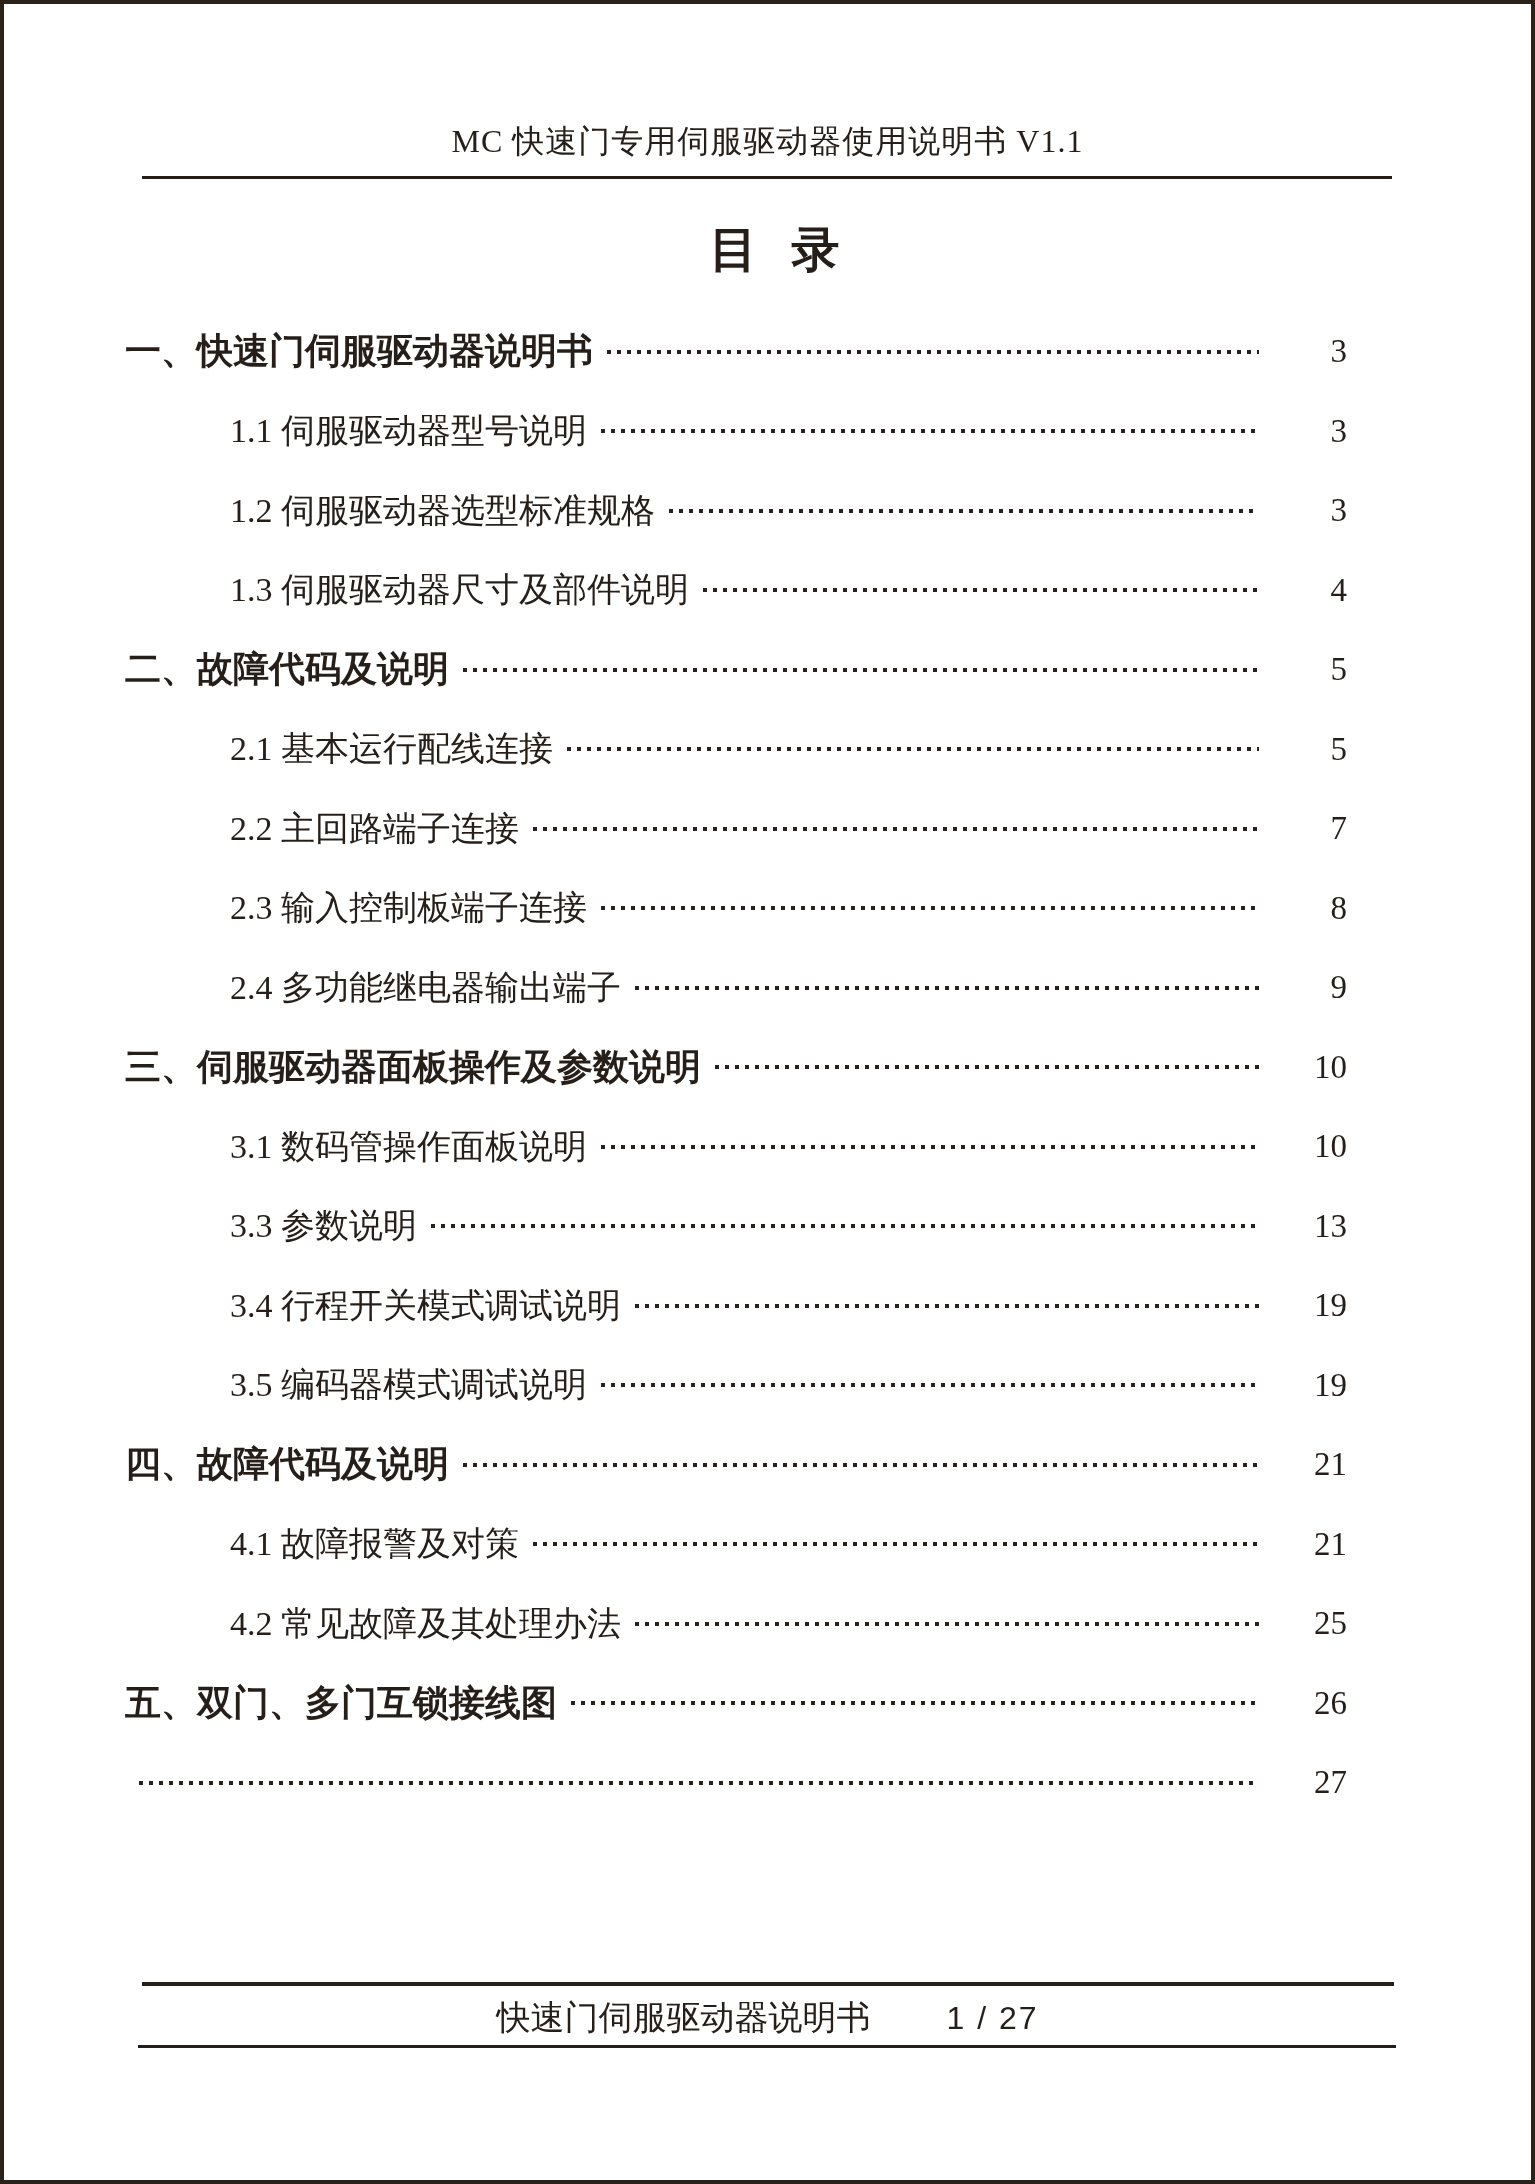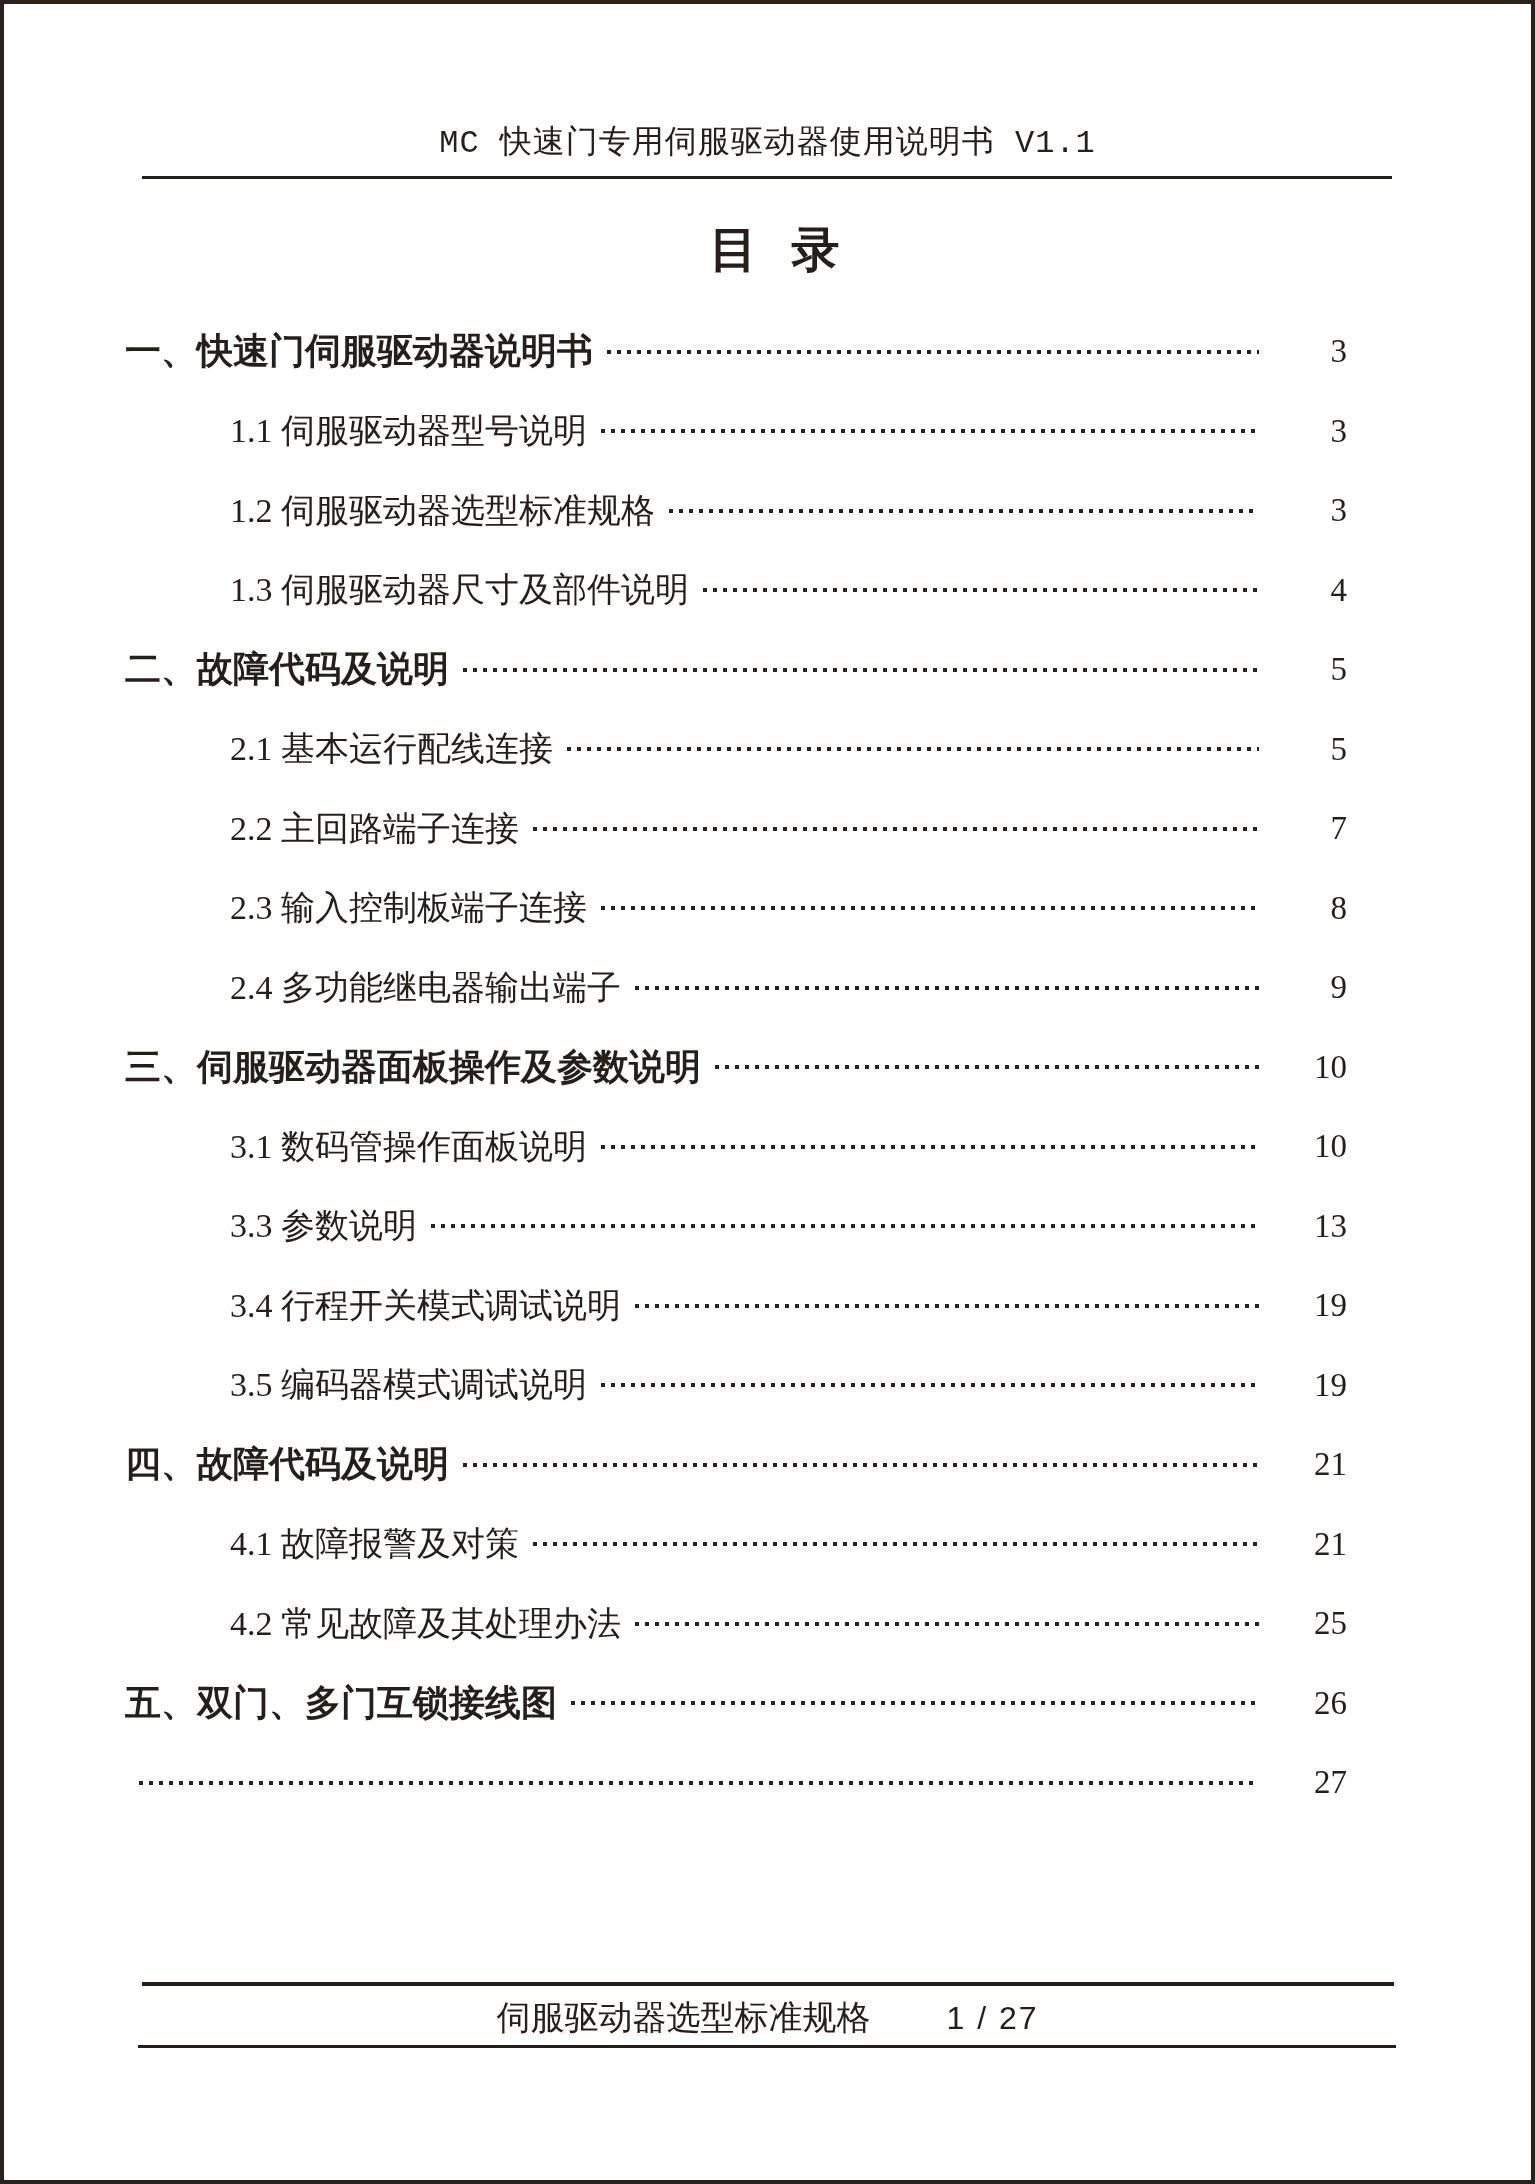--- a/index.html
+++ b/index.html
@@ -13,21 +13,20 @@
   }
   .page-border {
     position: absolute; inset: 0;
     border: 4px solid #2a211b;
     pointer-events: none;
   }
   .header-text {
     position: absolute; top: 120px; left: 0; width: 100%;
     text-align: center; font-size: 32px; letter-spacing: 1px;
     white-space: pre;
-    font-family: Liberation Mono, monospace;
   }
   .header-rule {
     position: absolute; left: 142px; top: 176px;
     width: 1250px; height: 3px; background: #241d18;
   }
   .doc-title {
     position: absolute; top: 218px; left: 0; width: 100%;
     text-align: center; font-size: 48px; font-weight: bold;
     word-spacing: 22px; white-space: pre; margin-left: 7px;
   }
@@ -177,16 +176,16 @@
     </div>
     <div class="toc-row l1">
       <span class="dots"></span>
       <span class="num">27</span>
     </div>
   </div>
 
 <div class="footer-rule-top"></div>
 
 <div class="footer-text">
-  <span>伺服驱动器选型标准规格</span><span class="page-indicator">1 / 27</span>
+  <span>快速门伺服驱动器说明书</span><span class="page-indicator">1 / 27</span>
 </div>
 
 <div class="footer-rule-bottom"></div>
 
 </body></html>

